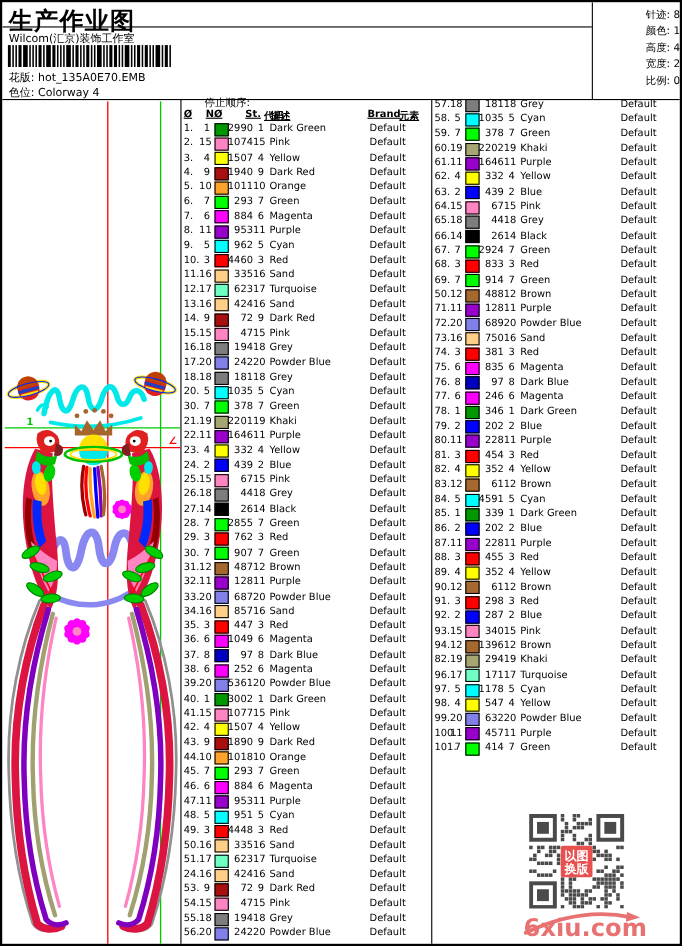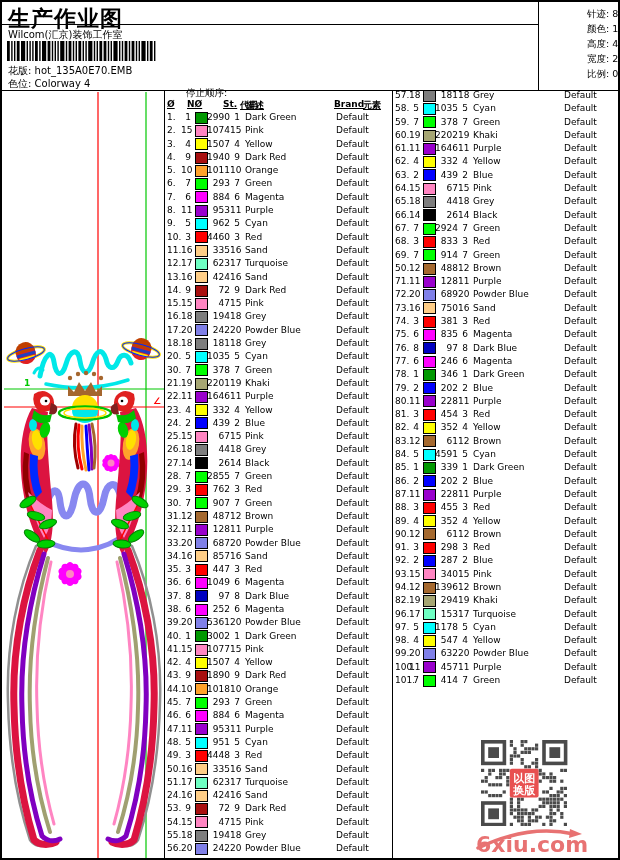--- a/index.html
+++ b/index.html
@@ -1277,21 +1277,21 @@
         <span class="desc">Khaki</span>
         <span class="brand">Default</span>
         <span class="elem"></span>
       </div>
       <div class="trow">
         <span class="seq">96.</span>
         <span class="nd">17</span>
         <span>
           <span class="sw" style="display: block; background: rgb(111, 255, 195);"></span>
         </span>
-        <span class="st">153</span>
+        <span class="st">171</span>
         <span class="cd">17</span>
         <span class="desc">Turquoise</span>
         <span class="brand">Default</span>
         <span class="elem"></span>
       </div>
       <div class="trow">
         <span class="seq">97.</span>
         <span class="nd">5</span>
         <span>
           <span class="sw" style="display: block; background: rgb(0, 255, 255);"></span>

